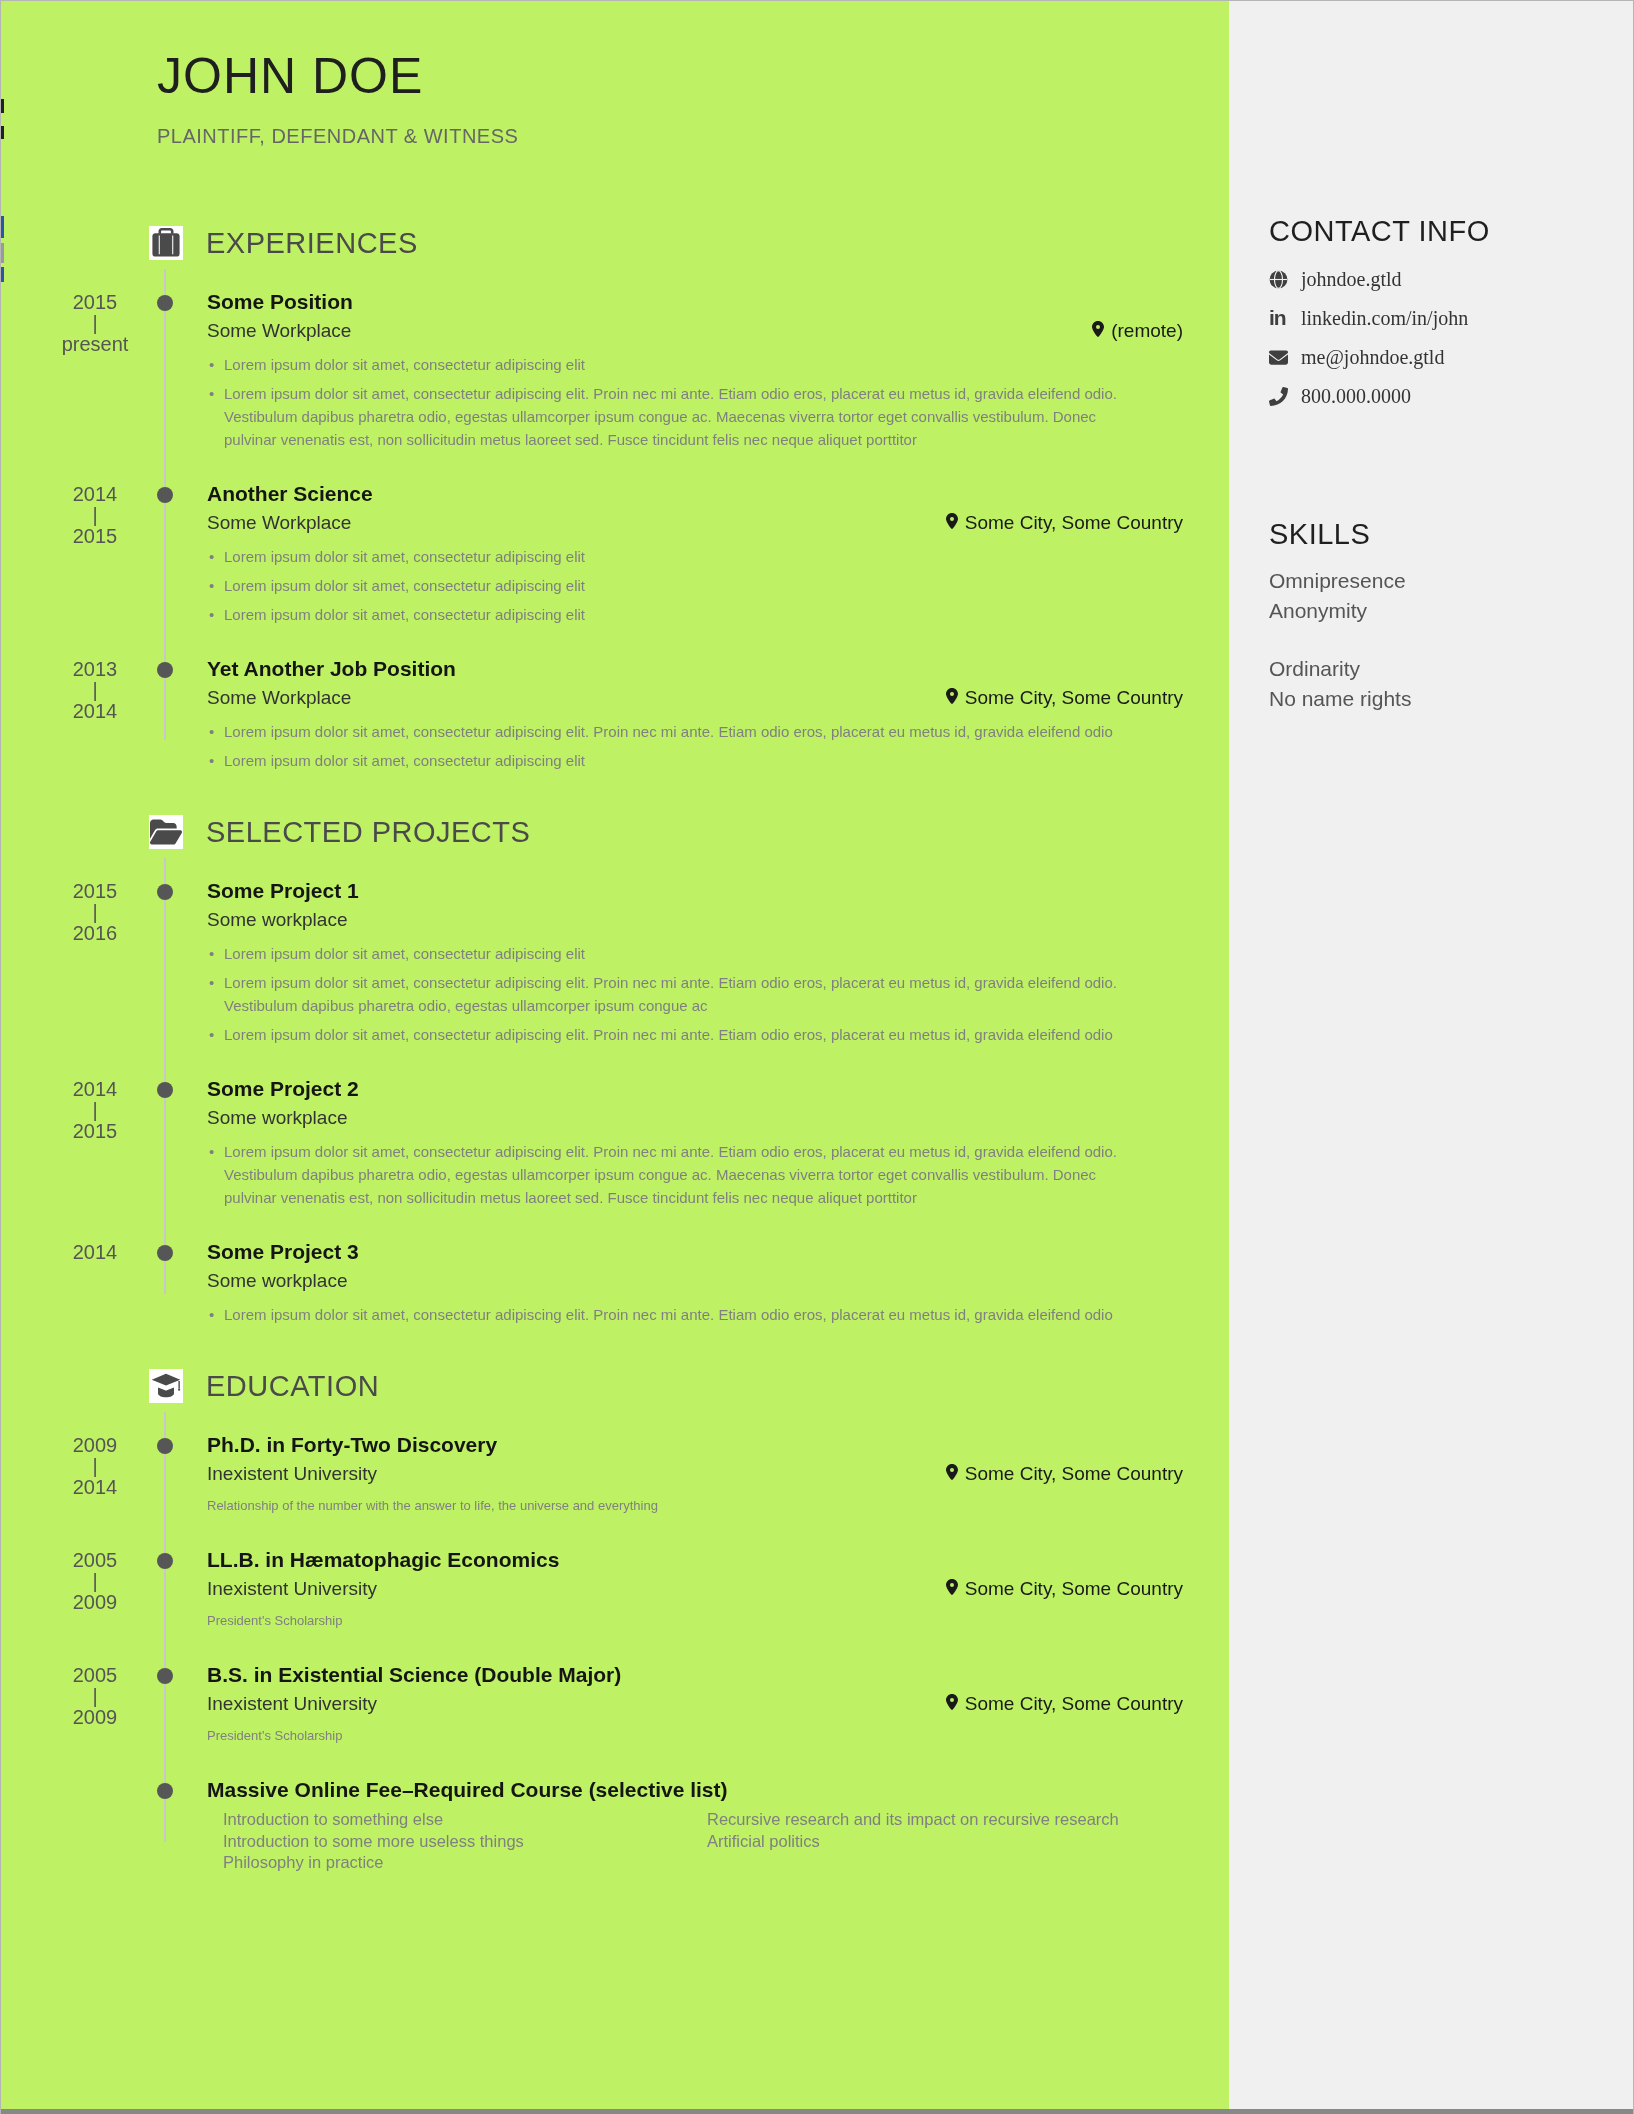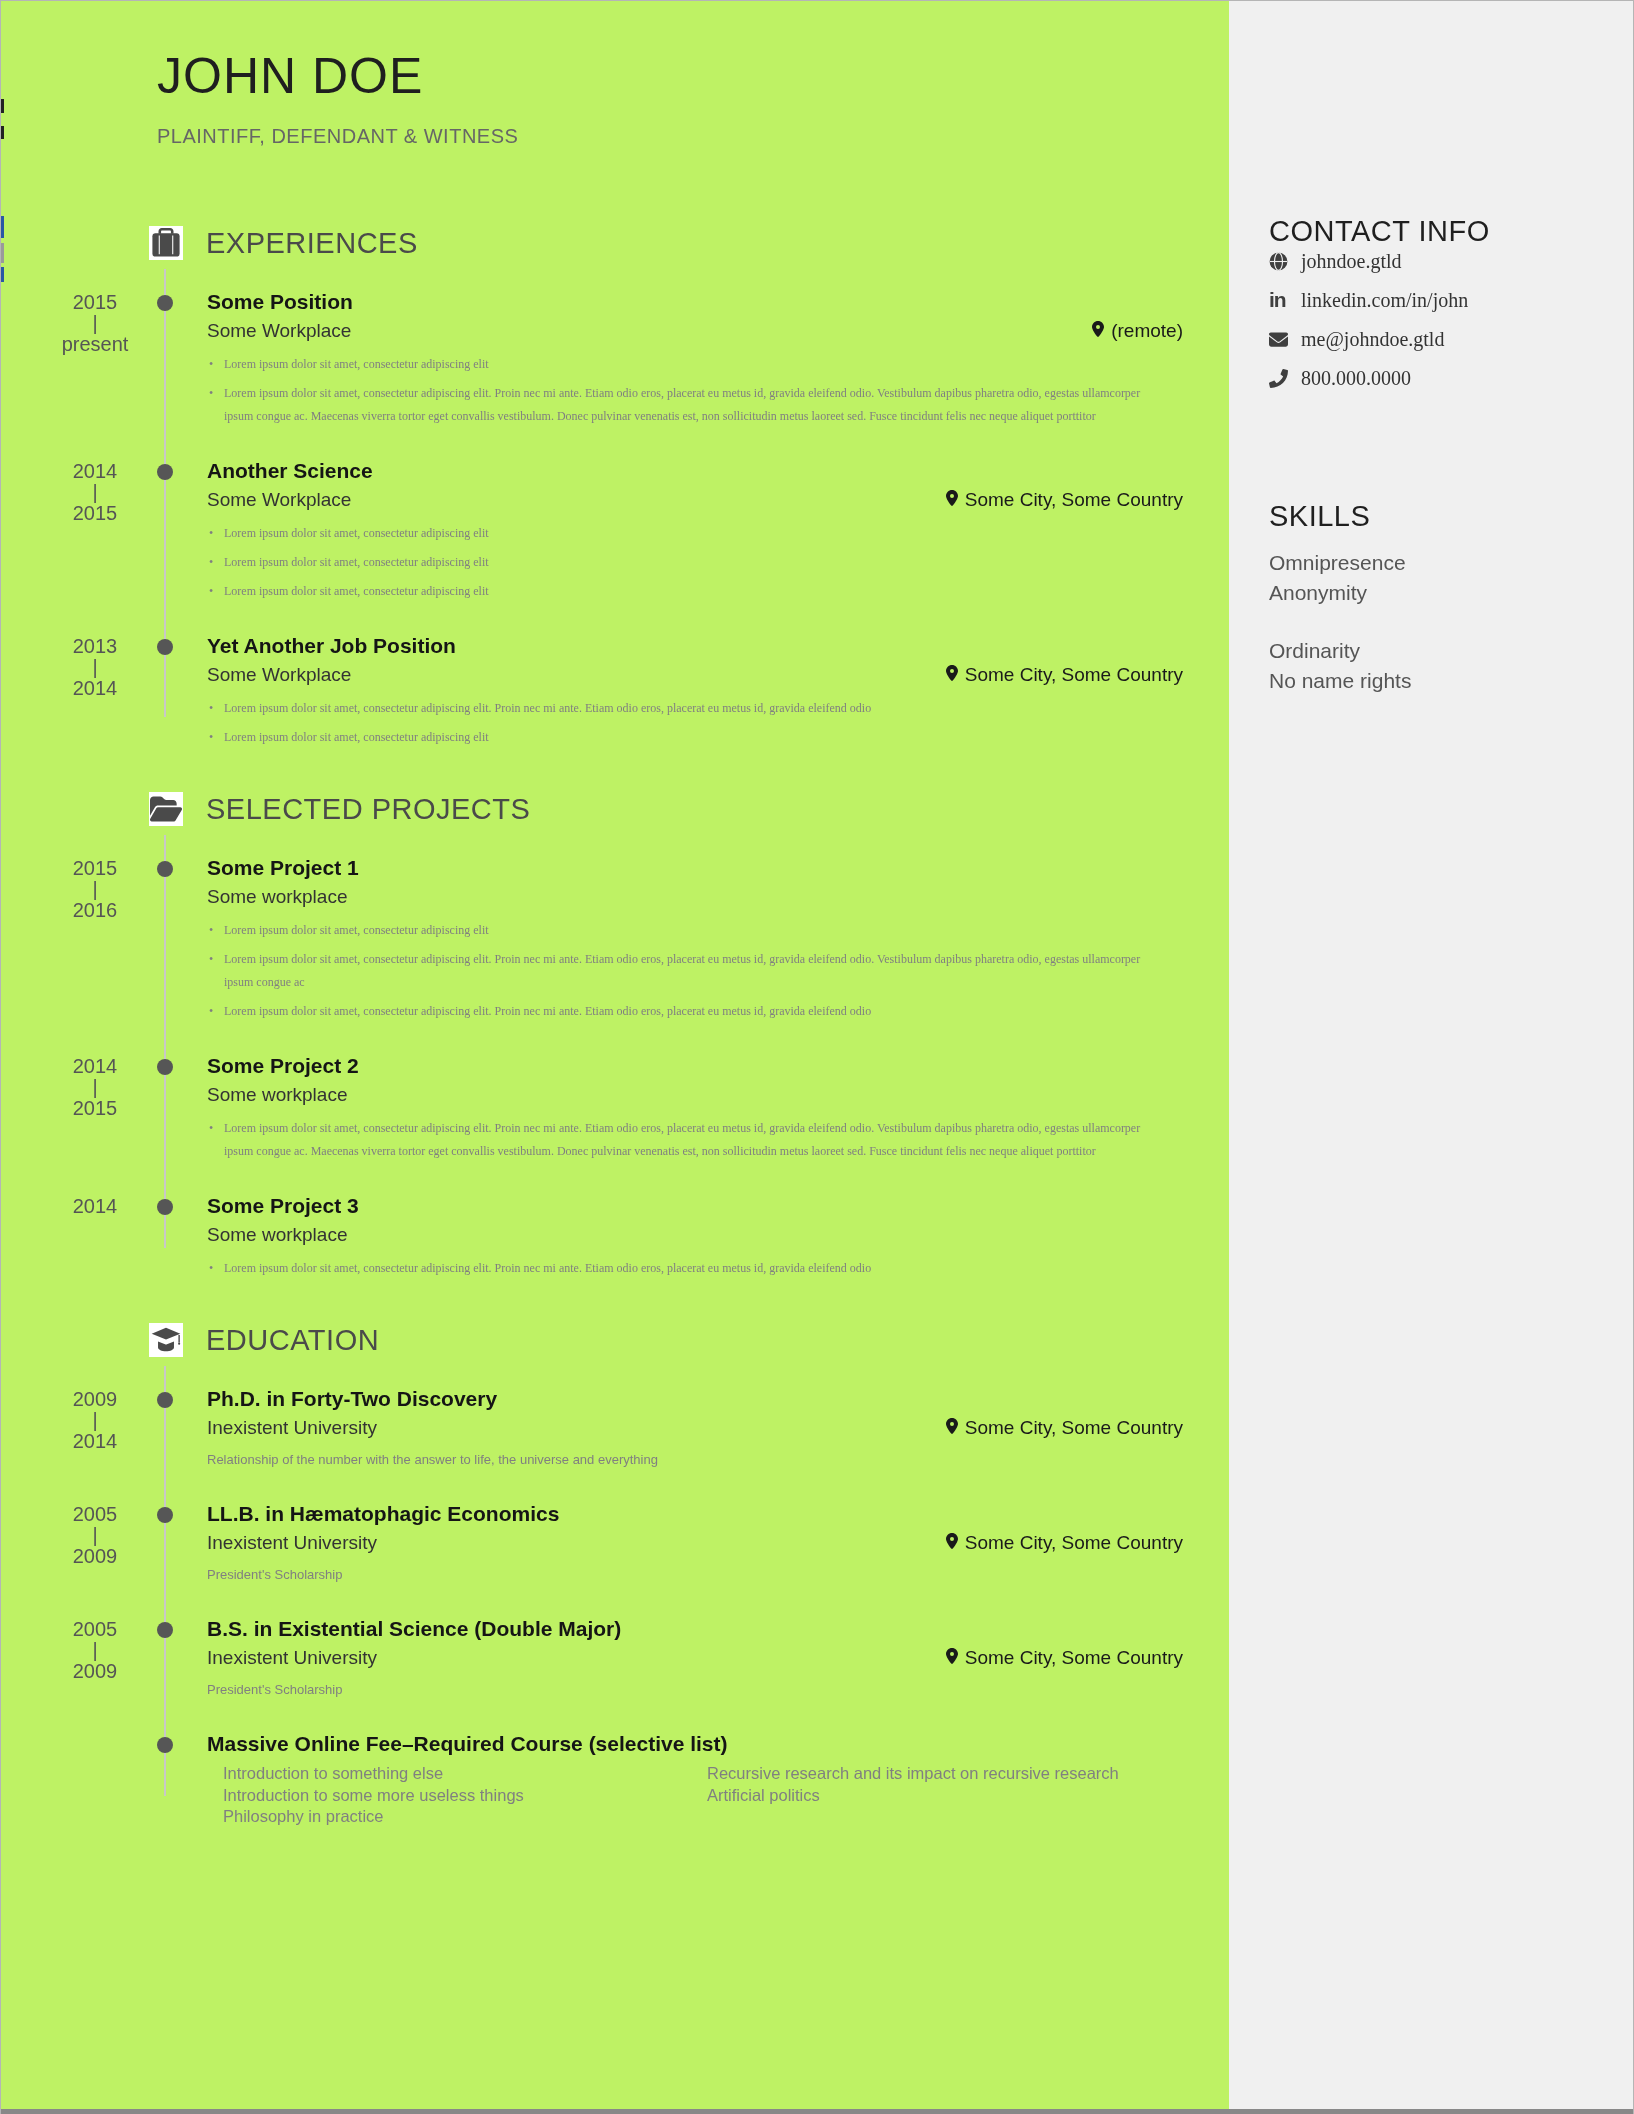--- a/index.html
+++ b/index.html
@@ -4,21 +4,21 @@
 <style>
   html,body{margin:0;padding:0;background:#fff;}
   .page{
     position:relative;width:1634px;height:2114px;background:#bef264;
     box-sizing:border-box;border:1px solid #b5b5b5;border-bottom:none;
     font-family:"Liberation Sans","DejaVu Sans",sans-serif;overflow:hidden;
   }
   
   .sidebar{position:absolute;top:0;right:0;bottom:0;width:404px;background:#f0f0f0;box-sizing:border-box;padding:212px 30px 0 40px;}
   .sb-heading{font-size:29px;color:#1f1f1f;letter-spacing:.5px;line-height:36px;}
-  .contact-list{}
+  .contact-list{margin-top:18px;}
   .contact-item{display:flex;align-items:center;height:24px;margin-bottom:15px;}
   .contact-item .c-icon{width:24px;height:20px;color:#3f3f3f;flex:0 0 24px;display:flex;align-items:center;}
   .contact-item .c-icon svg{width:19px;height:19px;fill:currentColor;}
   .contact-item .c-val{margin-left:8px;font-family:"Liberation Serif","DejaVu Serif",serif;font-size:20px;color:#333;}
   .in-glyph{font-weight:bold;font-size:21px;color:#3f3f3f;letter-spacing:-1px;line-height:20px;}
   .skills-block{margin-top:108px;}
   .skills-groups{margin-top:14px;}
   .skill-item{font-size:21px;line-height:30px;color:#555;}
   .skill-group{margin-bottom:28px;}
   
@@ -37,21 +37,21 @@
   .sec-title{font-size:29px;color:#4a4a4a;margin-left:23px;letter-spacing:.5px;}
   .entry{position:relative;padding-left:206px;margin-bottom:30px;}
   .dates{position:absolute;left:24px;top:3px;width:140px;text-align:center;font-size:20px;line-height:21px;color:#555;}
   .dot{position:absolute;left:156px;top:6px;width:16px;height:16px;border-radius:50%;background:#565656;z-index:2;}
   .e-title{font-size:21px;font-weight:bold;color:#151515;line-height:26px;}
   .org-row{display:flex;justify-content:space-between;align-items:baseline;margin-top:4px;line-height:24px;}
   .org{font-size:19px;color:#333;}
   .loc{font-size:19px;color:#1a1a1a;display:flex;align-items:flex-end;white-space:nowrap;}
   .loc svg{width:12px;height:16px;fill:#1a1a1a;margin-right:7px;}
   ul.bullets{margin:10px 0 0 0;padding:0;list-style:none;max-width:935px;}
-  ul.bullets li{position:relative;padding-left:17px;font-size:12px;line-height:23px;color:#808080;margin-bottom:6px;font-family:Liberation Serif, serif;}
+  ul.bullets li{position:relative;padding-left:17px;font-size:15px;line-height:23px;color:#808080;margin-bottom:6px;}
   ul.bullets li::before{content:"•";position:absolute;left:2px;color:#808080;}
   .note{margin-top:8px;font-size:13px;line-height:23px;color:#808080;}
   .courses{display:grid;grid-template-columns:500px auto;margin-top:6px;}
   .courses .course{font-size:16.5px;line-height:21.5px;color:#808080;}
   .courses .col1{padding-left:16px;}
   
   .bottom-bar{position:absolute;left:0;right:0;bottom:0;height:5px;background:#888;z-index:5;}
   .edge-mark{position:absolute;left:0;width:3px;z-index:6;}
 </style>
 </head>

